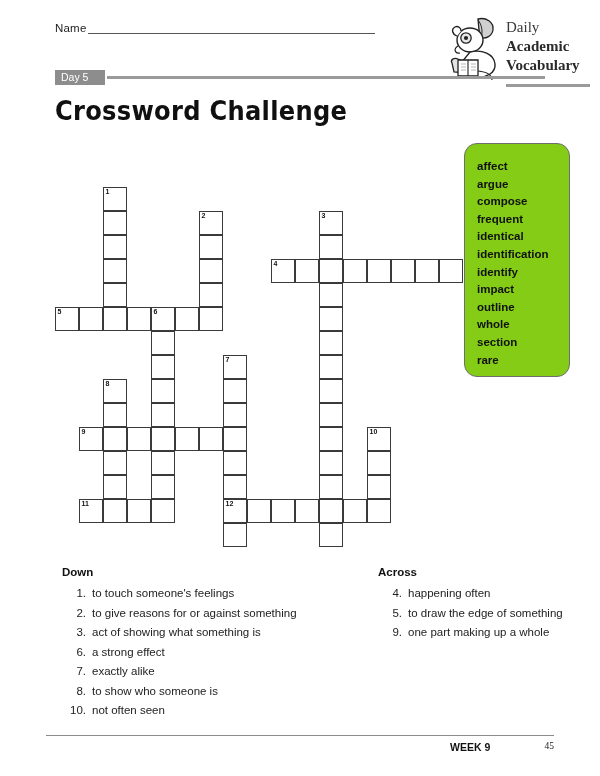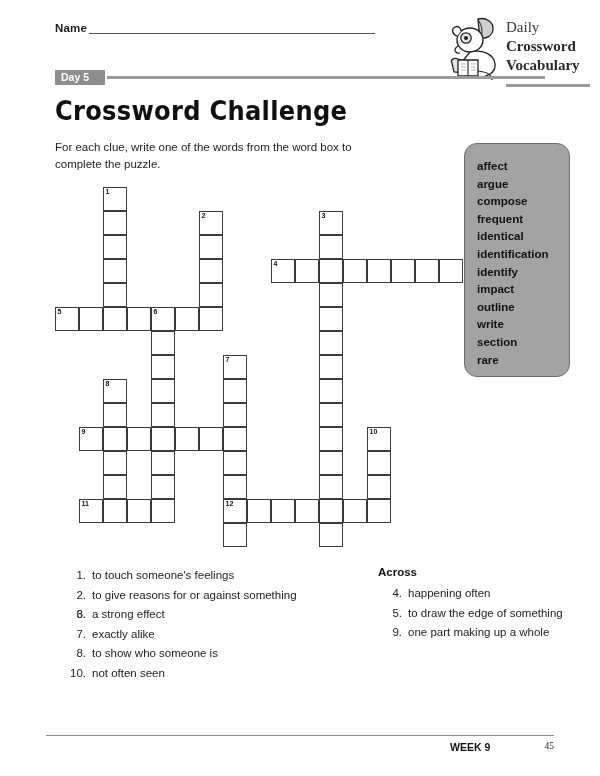--- a/index.html
+++ b/index.html
@@ -7,51 +7,51 @@
     width:600px;height:776px;
     background:#ffffff;
     font-family:"Liberation Sans",sans-serif;
     color:#1a1a1a;
     position:relative;
     overflow:hidden;
   }
   .page{position:absolute;inset:0;}
 
   
-  .name-row{position:absolute;left:55px;top:22px;width:320px;display:flex;align-items:center;font-weight:bold;}
+  .name-row{position:absolute;left:55px;top:22px;width:320px;display:flex;align-items:center;}
   .name-label{font-size:11.5px;color:#222;letter-spacing:.2px;}
   .name-rule{flex:1;border-bottom:1.2px solid #555;margin-left:2px;height:11px;}
 
   
   .logo{position:absolute;left:448px;top:14px;width:140px;height:74px;text-decoration:underline;}
   .logo-art{position:absolute;left:0;top:2px;width:58px;height:66px;}
   .logo-text{position:absolute;left:58px;top:4px;width:82px;
     font-family:"Liberation Serif",serif;color:#3b3b3b;line-height:1.28;}
   .logo-text div{font-size:15px;}
   .logo-text .l2,.logo-text .l3{font-weight:bold;color:#2a2a2a;}
   .logo-rule{position:absolute;left:58px;top:70px;width:84px;height:3px;background:#9a9a9a;}
 
   
   .day-band{position:absolute;left:55px;top:70px;height:15px;width:490px;}
   .day-tab{position:absolute;left:0;top:0;width:50px;height:15px;background:#8d8d8d;}
-  .day-tab span{display:block;color:#fff;font-size:10.5px;font-weight:bold;line-height:15px;padding-left:6px;}
+  .day-tab span{display:block;color:#fff;font-size:10.5px;font-weight:normal;line-height:15px;padding-left:6px;}
   .day-rule{position:absolute;left:52px;top:6px;right:0;height:3px;background:#9a9a9a;}
 
   
   .title{position:absolute;left:55px;top:96px;font-size:26px;font-weight:bold;
     letter-spacing:.3px;color:#101010;font-family:"DejaVu Sans",sans-serif;
     transform:scaleX(.93);transform-origin:left center;}
 
   
   .directions{position:absolute;left:55px;top:139px;width:300px;font-size:11.5px;
     line-height:1.45;color:#222;}
 
   
   .wordbox{position:absolute;left:464px;top:143px;width:104px;height:232px;
-    border:1.6px solid #6e6e6e;border-radius:13px;background:#a3a3a3;}
+    border:1.6px solid #6e6e6e;border-radius:13px;background:#84cc16;}
   .wordbox ul{list-style:none;margin:0;padding:14px 0 0 12px;}
   .wordbox li{font-size:11.5px;font-weight:bold;line-height:17.6px;color:#111;white-space:nowrap;}
 
   
   .grid{position:absolute;left:0;top:0;width:600px;height:560px;}
   .cell{position:absolute;box-sizing:border-box;border:1.1px solid #3a3a3a;background:#fff;}
   .cell .num{position:absolute;left:1.5px;top:0px;font-size:7px;line-height:8.5px;
     font-weight:bold;color:#111;font-family:"Liberation Sans",sans-serif;}
 
   
@@ -93,49 +93,48 @@
       <path d="M10 30 C5 33 7 38 12 37" fill="#fff" stroke="#222" stroke-width="1.2"></path>
       <path d="M22 36 C34 33 46 38 47 48 C48 57 38 62 28 61 C18 60 12 55 13 47 Z" fill="#fff" stroke="#222" stroke-width="1.4"></path>
       <path d="M4 47 C2 44 6 41 10 43 L22 48 L20 57 L6 56 Z" fill="#e4e4e4" stroke="#222" stroke-width="1.3"></path>
       <path d="M10 44 L30 44 L30 60 L10 60 Z" fill="#fff" stroke="#222" stroke-width="1.3"></path>
       <path d="M20 44 L20 60" stroke="#222" stroke-width="1.1"></path>
       <path d="M13 48 H18 M13 51 H18 M13 54 H18 M23 48 H28 M23 51 H28 M23 54 H28" stroke="#999" stroke-width=".7"></path>
       <path d="M30 55 C40 56 44 60 44 64" fill="none" stroke="#222" stroke-width="1.2"></path>
     </svg>
     <div class="logo-text">
       <div class="l1">Daily</div>
-      <div class="l2">Crossword</div>
+      <div class="l2">Academic</div>
       <div class="l3">Vocabulary</div>
     </div>
     <div class="logo-rule"></div>
   </div>
 
   <div class="day-band">
     <div class="day-tab">
       <span>Day 5</span>
     </div>
     <div class="day-rule"></div>
   </div>
 
   <div class="title">Crossword Challenge</div>
 
-  <div class="directions">For each clue, write one of the words from the word box to complete the puzzle.</div>
 
   <div class="wordbox">
     <ul>
         <li>affect</li>
         <li>argue</li>
         <li>compose</li>
         <li>frequent</li>
         <li>identical</li>
         <li>identification</li>
         <li>identify</li>
         <li>impact</li>
         <li>outline</li>
-        <li>write</li>
+        <li>whole</li>
         <li>section</li>
         <li>rare</li>
       </ul>
   </div>
 
   <div class="grid">
       <div class="cell" style="left: 103px; top: 187px; width: 24px; height: 24px;">
         <span class="num">1</span>
       </div>
       <div class="cell" style="left: 103px; top: 211px; width: 24px; height: 24px;"></div>
@@ -229,24 +228,25 @@
       </div>
       <div class="cell" style="left: 127px; top: 499px; width: 24px; height: 24px;"></div>
       <div class="cell" style="left: 247px; top: 499px; width: 24px; height: 24px;"></div>
       <div class="cell" style="left: 271px; top: 499px; width: 24px; height: 24px;"></div>
       <div class="cell" style="left: 295px; top: 499px; width: 24px; height: 24px;"></div>
       <div class="cell" style="left: 343px; top: 499px; width: 24px; height: 24px;"></div>
     </div>
 
   <div class="clues">
     <div class="clue-col down">
+      <div class="clue-head">Down</div>
       <div>
           <div class="clue-item"><span class="cn">1.</span><span>to touch someone's feelings</span></div>
           <div class="clue-item"><span class="cn">2.</span><span>to give reasons for or against something</span></div>
-          <div class="clue-item"><span class="cn">3.</span></div>
+          <div class="clue-item"><span class="cn">3.</span><span>act of showing what something is</span></div>
           <div class="clue-item"><span class="cn">6.</span><span>a strong effect</span></div>
           <div class="clue-item"><span class="cn">7.</span><span>exactly alike</span></div>
           <div class="clue-item"><span class="cn">8.</span><span>to show who someone is</span></div>
           <div class="clue-item"><span class="cn">10.</span><span>not often seen</span></div>
         </div>
     </div>
     <div class="clue-col across">
       <div class="clue-head">Across</div>
       <div>
           <div class="clue-item"><span class="cn">4.</span><span>happening often</span></div>

